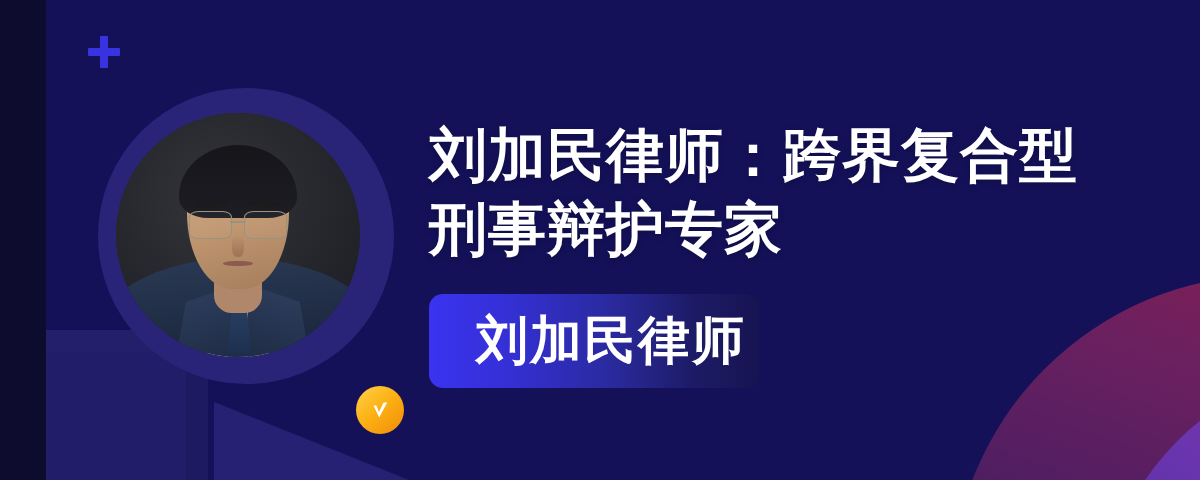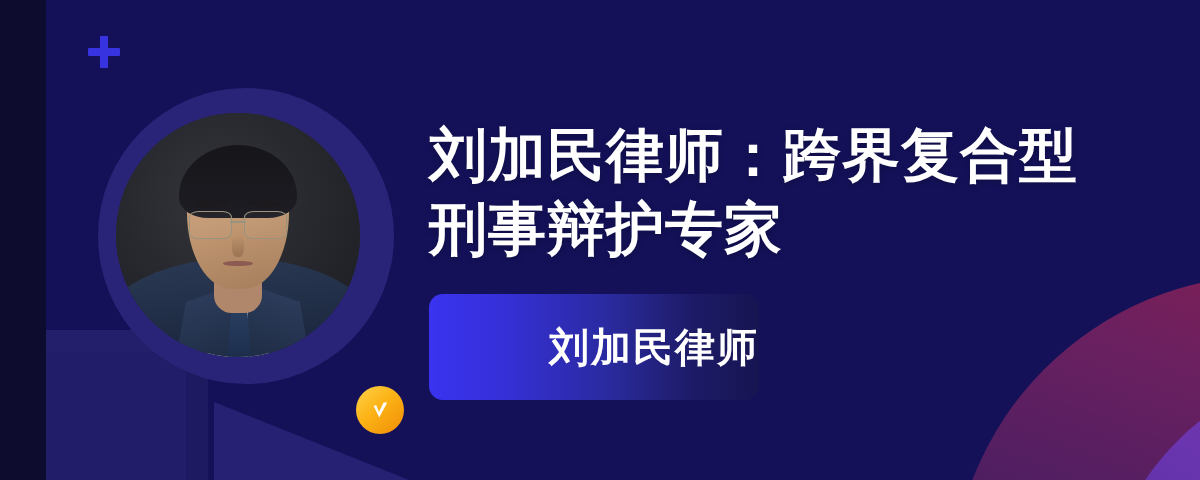--- a/index.html
+++ b/index.html
@@ -266,30 +266,30 @@
     font-weight: 700;
     letter-spacing: 1px;
     white-space: pre-line;
     text-shadow: 0 2px 6px rgba(0,0,0,0.25);
   }
   .name-btn {
     position: absolute;
     left: 383px;
     top: 294px;
     width: 330px;
-    height: 106px;
+    height: 94px;
     border: 0;
     border-radius: 14px;
     background: linear-gradient(90deg, #3a33f0 0%, #3530d8 22%, #2a2a9e 55%, #1d1b66 80%, #171452 100%);
     color: #ffffff;
     font-family: "Liberation Sans", "DejaVu Sans", sans-serif;
-    font-size: 40px;
+    font-size: 52px;
     font-weight: 700;
     letter-spacing: 2px;
-    text-align: right;
+    text-align: center;
     padding: 0 0 0 34px;
     cursor: pointer;
     box-sizing: border-box;
   }
 </style>
 </head>
 <body>
 
 <div id="banner">
 

